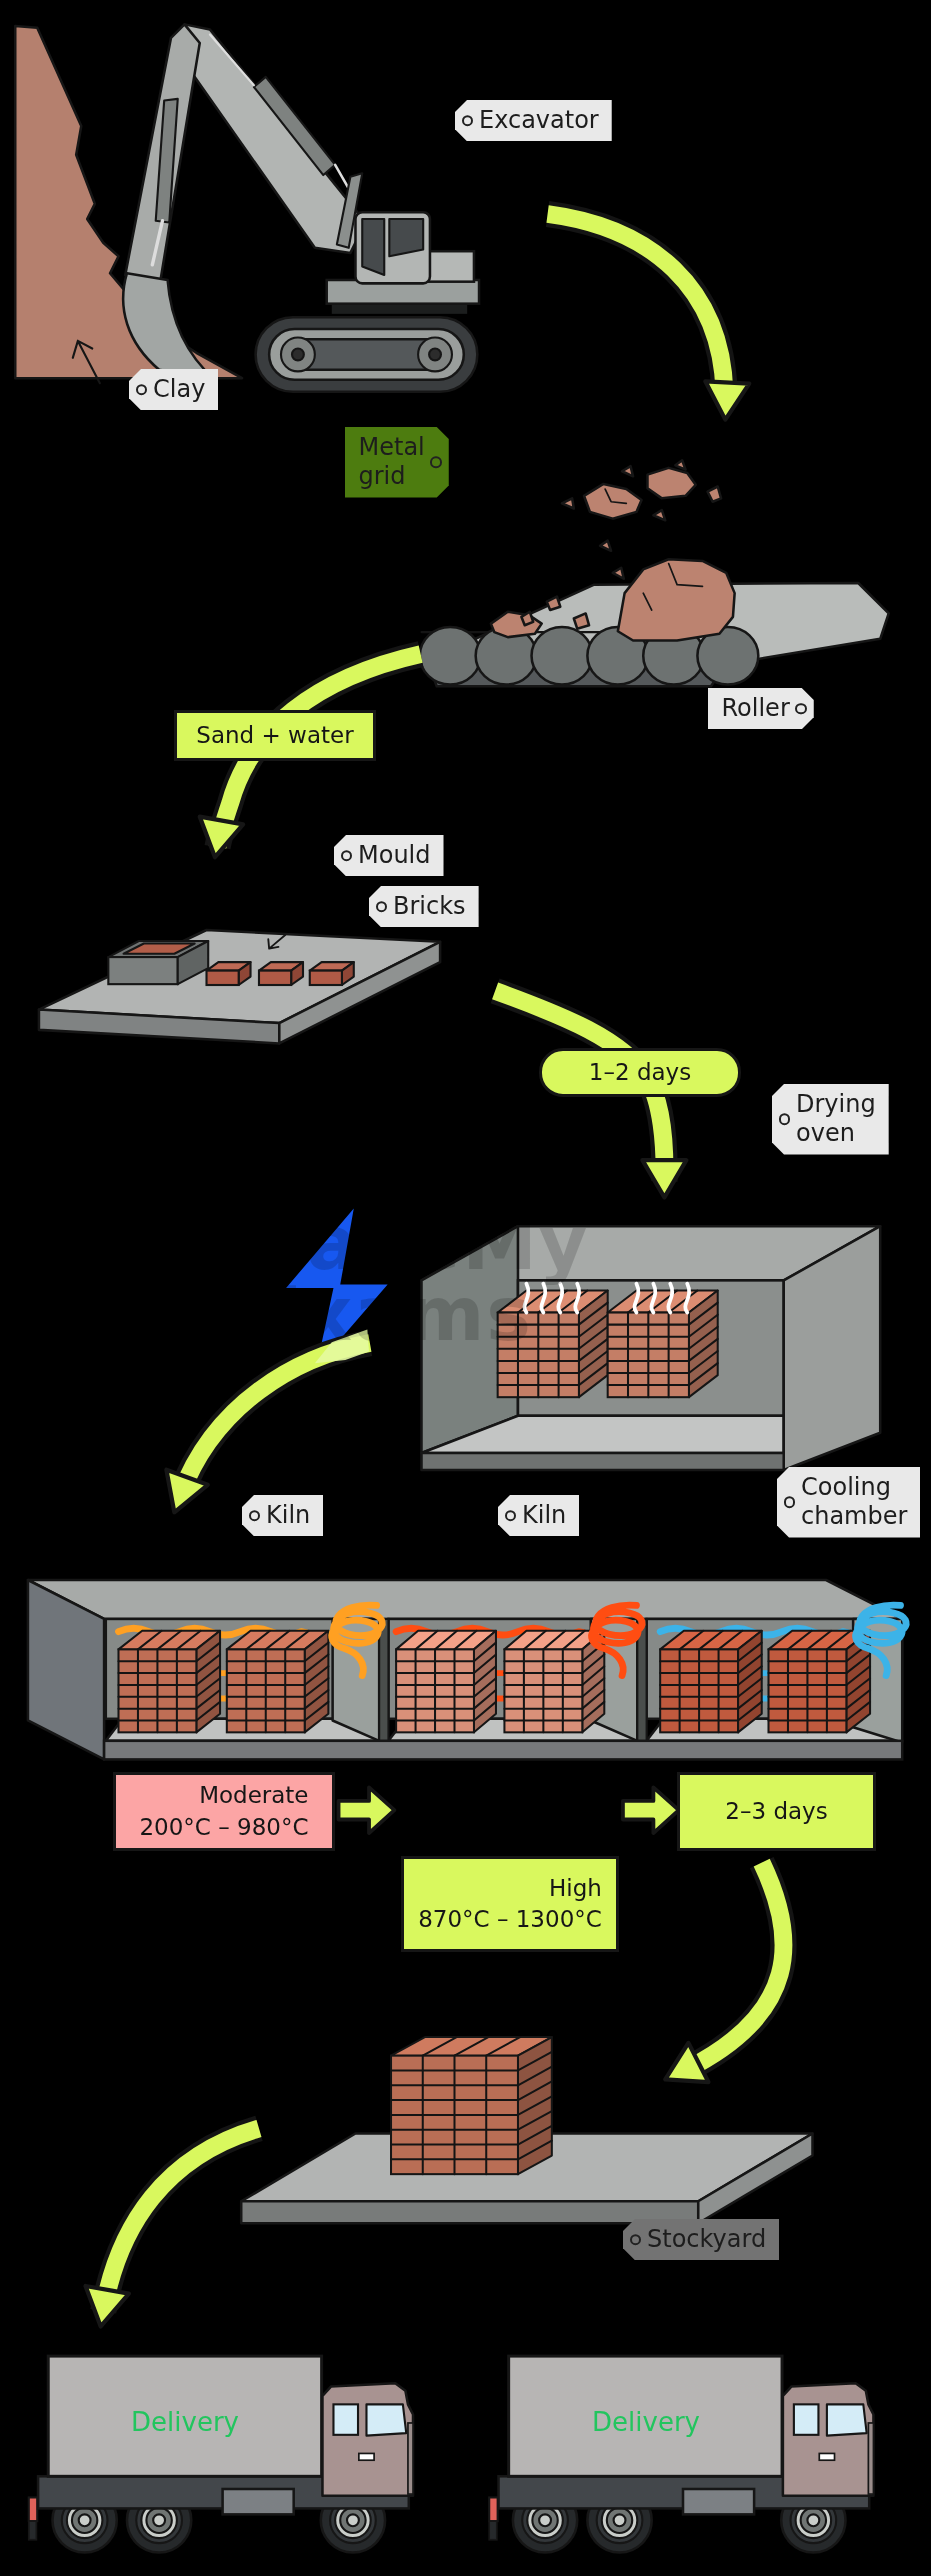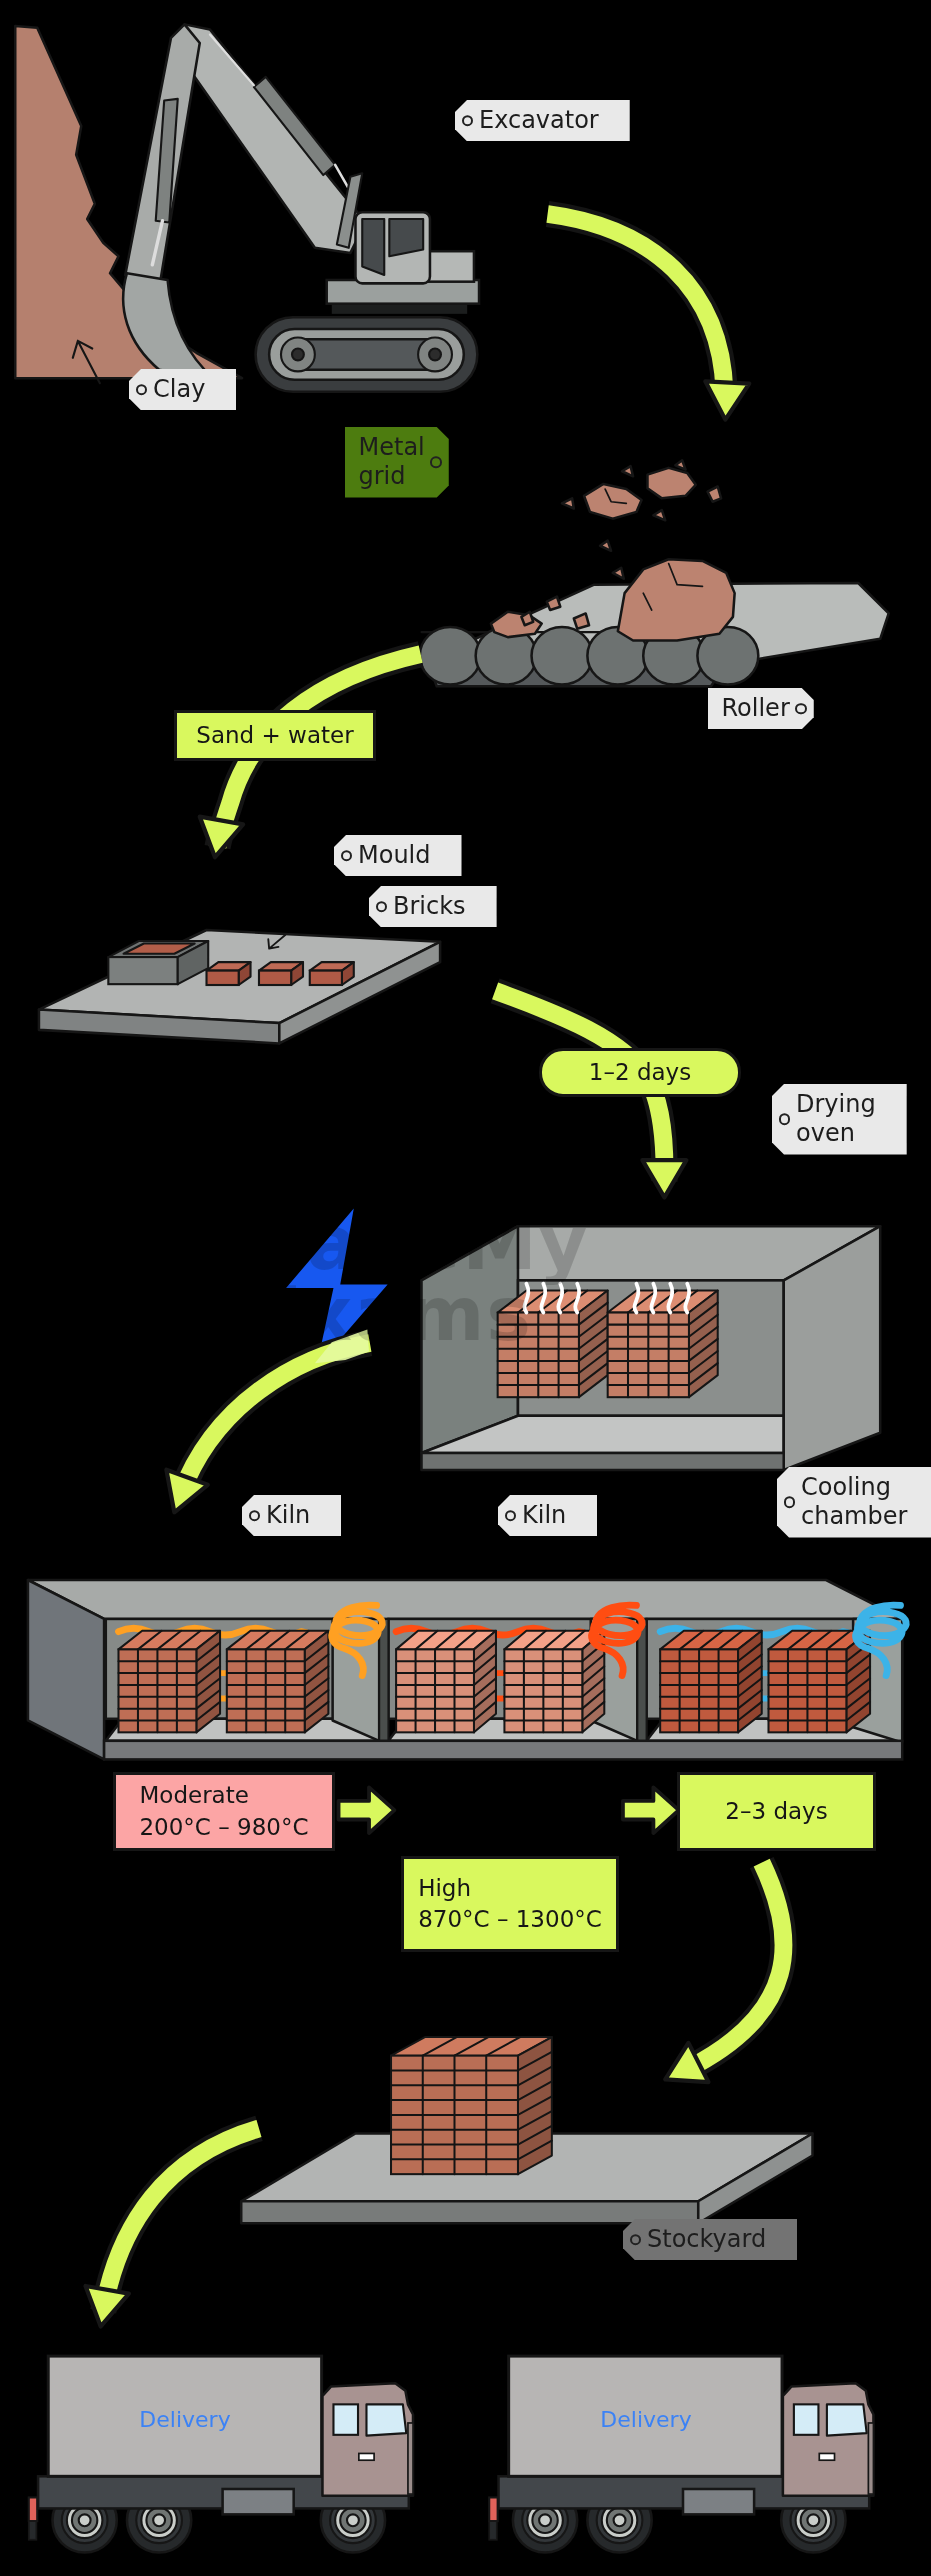--- a/index.html
+++ b/index.html
@@ -2,32 +2,32 @@
 <html style="font-size:13.5px"><head>
 <meta charset="utf-8">
 <style>
   html,body{margin:0;padding:0;background:#000;}
   body{width:931px;height:2576px;position:relative;overflow:hidden;
        font-family:"DejaVu Sans","Liberation Sans",sans-serif;}
   #art{position:absolute;left:0;top:0;}
   .tag{position:absolute;background:#e9e9e9;color:#1d1d1d;font-size:24px;line-height:1.22;
        display:inline-flex;align-items:center;box-sizing:border-box;min-height:37px;}
   .tag .txt{white-space:pre-line;text-align:left;position:relative;}
-  .tag.hole-left{padding:6px 31px 6px 24px;
+  .tag.hole-left{padding:6px 13px 6px 24px;
        clip-path:polygon(12px 0,100% 0,100% 100%,12px 100%,0 calc(100% - 12px),0 12px);}
   .tag.hole-right{padding:6px 24px 6px 13.5px;
        clip-path:polygon(0 0,calc(100% - 12px) 0,100% 12px,100% calc(100% - 12px),calc(100% - 12px) 100%,0 100%);}
   .hole{position:absolute;width:7.6px;height:7.6px;border:2.1px solid #222;border-radius:50%;
        top:50%;transform:translateY(-50%);background:transparent;}
   .tag.hole-left .hole{left:6.8px;}
   .tag.hole-right .hole{right:6.8px;}
   .green-box{position:absolute;background:#d9f85e;border:3.4px solid #161616;color:#161616;
-       display:flex;align-items:center;justify-content:center;text-align:left;
+       display:flex;align-items:center;justify-content:center;text-align:right;
        font-size:23px;line-height:1.35;white-space:pre-line;box-sizing:border-box;}
-  .delivery-text{position:absolute;color:#3b82f6;font-size:22px;text-align:center;}
+  .delivery-text{position:absolute;color:#22c55e;font-size:26px;text-align:center;}
   .watermark{position:absolute;left:251px;top:1208px;font-size:75px;font-weight:bold;
        color:rgba(0,0,0,0.16);line-height:0.95;white-space:pre-line;letter-spacing:1.7px;}
 </style>
 </head>
 <body>
 
 <svg id="art" width="931" height="2576" viewBox="0 0 1100 3042">
   <g id="g-excavator">
       <polygon points="18,30 44,32 96,148 90,182 112,240 103,258 122,286 140,302 130,322 164,362 186,386 232,416 286,446 18,446" fill="#b5806e" stroke="#161616" stroke-width="3" stroke-linejoin="round" opacity="1"></polygon>
       <path d="M118,452 L92,402 M92,402 L86,422 M92,402 L109,411" fill="none" stroke="#161616" stroke-width="2.5" stroke-linecap="round" stroke-linejoin="round" opacity="1"></path>

